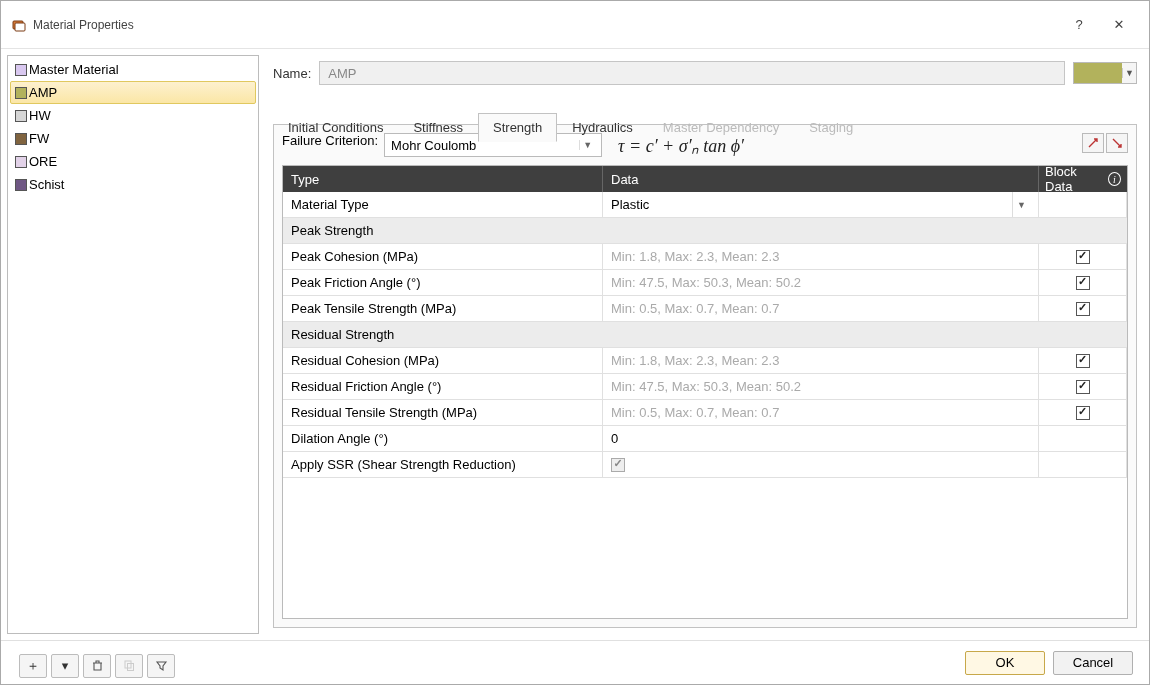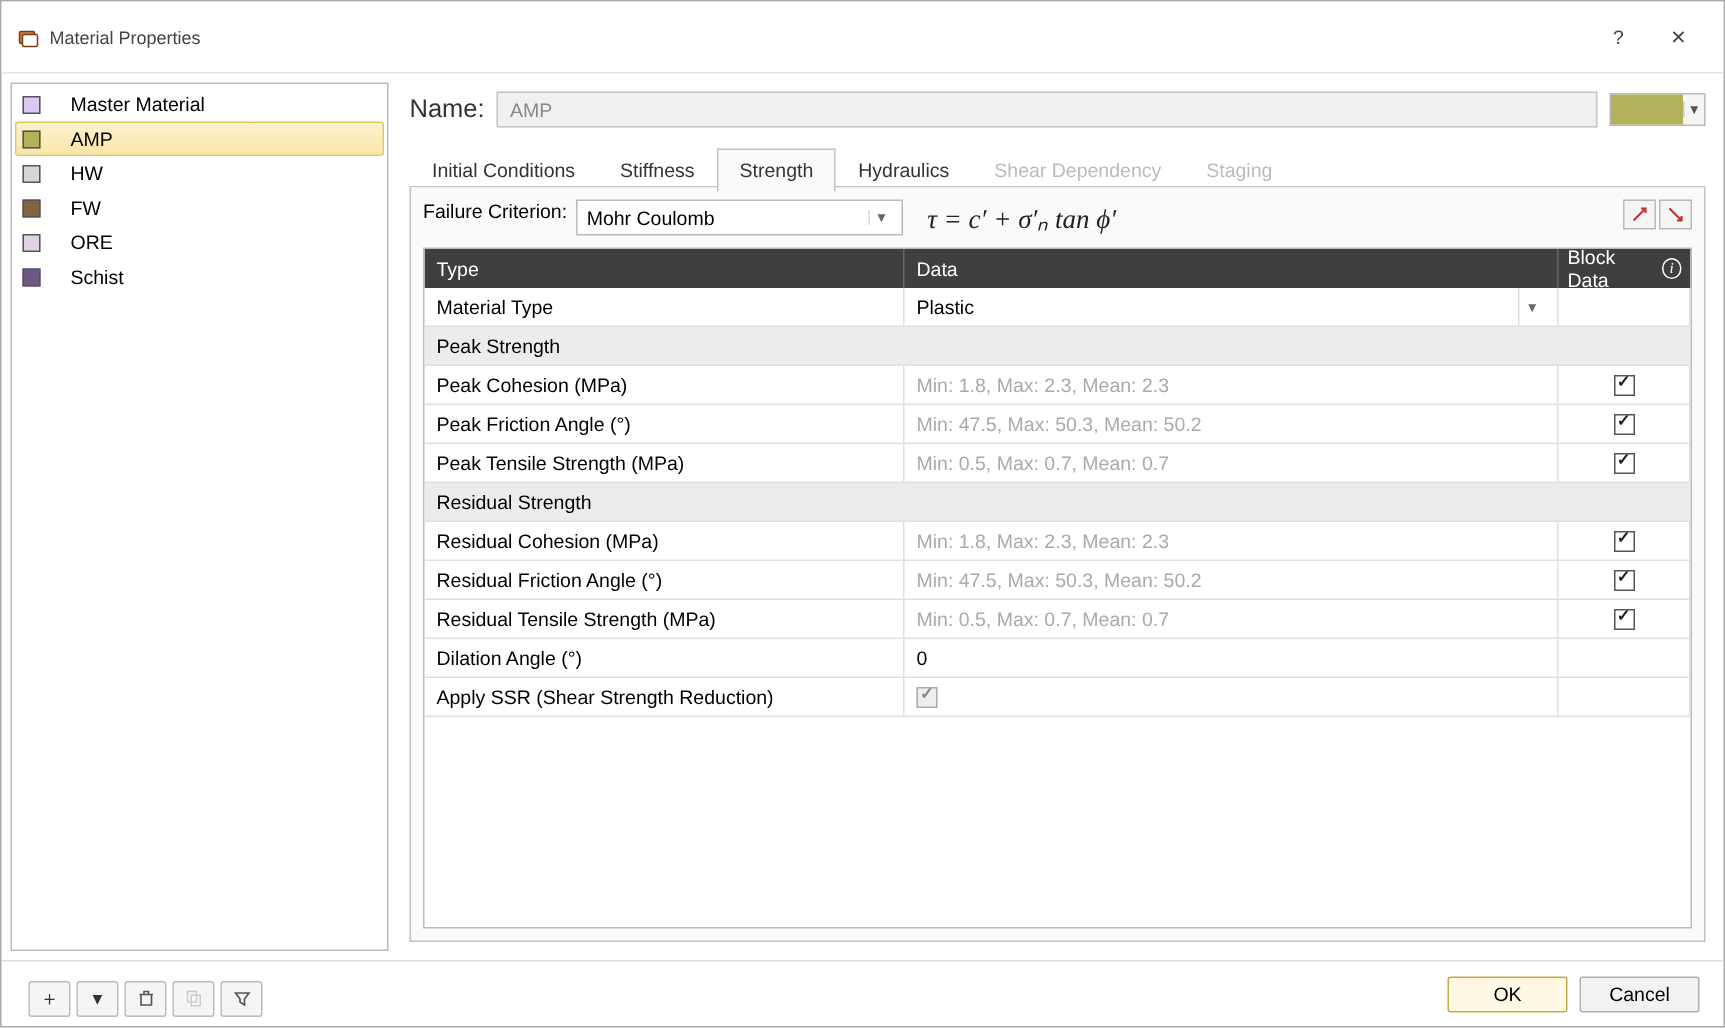--- a/index.html
+++ b/index.html
@@ -4,35 +4,35 @@
 <style>
 * { box-sizing: border-box; margin: 0; padding: 0; font-family: "Segoe UI", Tahoma, sans-serif; }
 body { background: #fff; width: 1150px; height: 685px; overflow: hidden; display: flex; flex-direction: column; border: 1px solid #aaa; }
 .titlebar { height: 48px; background: #fff; display: flex; align-items: center; padding: 0 10px; border-bottom: 1px solid #e4e4e4; }
 .titlebar .app-icon { width: 16px; height: 16px; margin-right: 6px; }
 .titlebar .title { font-size: 12px; color: #444; flex: 1; }
 .titlebar .win-btn { width: 40px; height: 28px; display: flex; align-items: center; justify-content: center; cursor: pointer; font-size: 13px; color: #444; }
 .main { flex: 1; display: flex; padding: 6px; gap: 8px; min-height: 0; }
 .sidebar { width: 252px; display: flex; flex-direction: column; }
 .mat-list { flex: 1; border: 1px solid #bcbcbc; background: #fff; padding: 2px; overflow: auto; }
-.mat-item { display: flex; align-items: center; gap: 20px; padding: 3px 4px; font-size: 13px; cursor: pointer; border: 1px solid transparent; }
+.mat-item { display: flex; align-items: center; gap: 2px; padding: 3px 4px; font-size: 13px; cursor: pointer; border: 1px solid transparent; }
 .mat-item.selected { background: linear-gradient(#fdf1cf, #fbe6a6); border: 1px solid #e0c85f; border-radius: 2px; }
 .mat-swatch { width: 12px; height: 12px; border: 1px solid #555; flex-shrink: 0; }
 .list-toolbar { display: flex; gap: 4px; margin-top: 6px; }
 .toolbtn { width: 28px; height: 24px; border: 1px solid #bcbcbc; background: #f5f5f5; border-radius: 2px; display: flex; align-items: center; justify-content: center; cursor: pointer; font-size: 13px; color: #333; }
 .toolbtn.disabled { color: #bbb; cursor: default; }
 .right { flex: 1; display: flex; flex-direction: column; min-width: 0; }
 .name-row { display: flex; align-items: center; gap: 8px; padding: 6px 6px 10px 6px; }
-.name-label { font-size: 17px; color: #333; }
+.name-label { font-size: 13px; color: #333; }
 .name-input { flex: 1; height: 24px; border: 1px solid #c5c5c5; background: #f0f0f0; color: #888; padding: 0 8px; font-size: 13px; }
 .color-picker { width: 64px; height: 22px; border: 1px solid #bababa; display: flex; align-items: center; background: #f5f5f5; cursor: pointer; }
 .color-picker .sw { flex: 1; height: 100%; }
 .color-picker .caret { width: 14px; text-align: center; font-size: 9px; color: #555; border-left: 1px solid #ccc; }
 .tabs { display: flex; border-bottom: 1px solid #c2c2c2; margin: 0 6px; }
-.tab { padding: 6px 14px; font-size: 13px; color: #333; cursor: pointer; border: 1px solid transparent; border-bottom: none; position: relative; top: 4px; }
+.tab { padding: 6px 14px; font-size: 13px; color: #333; cursor: pointer; border: 1px solid transparent; border-bottom: none; position: relative; top: 18px; }
 .tab.active { background: #fafafa; border: 1px solid #c2c2c2; border-bottom: 1px solid #fafafa; }
 .tab.disabled { color: #bbb; cursor: default; }
 .tab-panel { flex: 1; border: 1px solid #c2c2c2; border-top: none; margin: 0 6px 6px 6px; background: #fafafa; padding: 8px; display: flex; flex-direction: column; min-height: 0; }
 .criterion-row { display: flex; gap: 6px; margin-bottom: 8px; }
 .criterion-label { font-size: 13px; }
 .criterion-select { width: 218px; height: 24px; border: 1px solid #bababa; background: #fff; display: flex; align-items: center; padding: 0 6px; font-size: 13px; cursor: pointer; }
 .criterion-select .caret { margin-left: auto; width: 16px; text-align: center; color: #666; font-size: 9px; border-left: 1px solid #ddd; }
 .equation { margin-left: 10px; font-style: italic; font-family: Georgia, "Times New Roman", serif; font-size: 18px; color: #222; }
 .tiny-icon-row { margin-left: auto; display: flex; gap: 2px; }
 .tiny-icon-row .mini { width: 22px; height: 20px; border: 1px solid #bababa; background: #f5f5f5; display: flex; align-items: center; justify-content: center; font-size: 11px; cursor: pointer; }
@@ -113,21 +113,21 @@
         <div class="sw" id="color-sw" style="background: rgb(178, 178, 92);"></div>
           <div class="caret">▼</div>
       </div>
     </div>
 
     <div class="tabs" id="tabs">
         <div class="tab">Initial Conditions</div>
         <div class="tab">Stiffness</div>
         <div class="tab active">Strength</div>
         <div class="tab">Hydraulics</div>
-        <div class="tab disabled">Shear Dependency</div>
+        <div class="tab disabled">Master Dependency</div>
         <div class="tab disabled">Staging</div>
       </div>
 
     <div class="tab-panel">
       <div class="criterion-row">
         <span class="criterion-label">Failure Criterion:</span>
         <div class="criterion-select">
           <span>Mohr Coulomb</span>
           <span class="caret">▼</span>
         </div>

